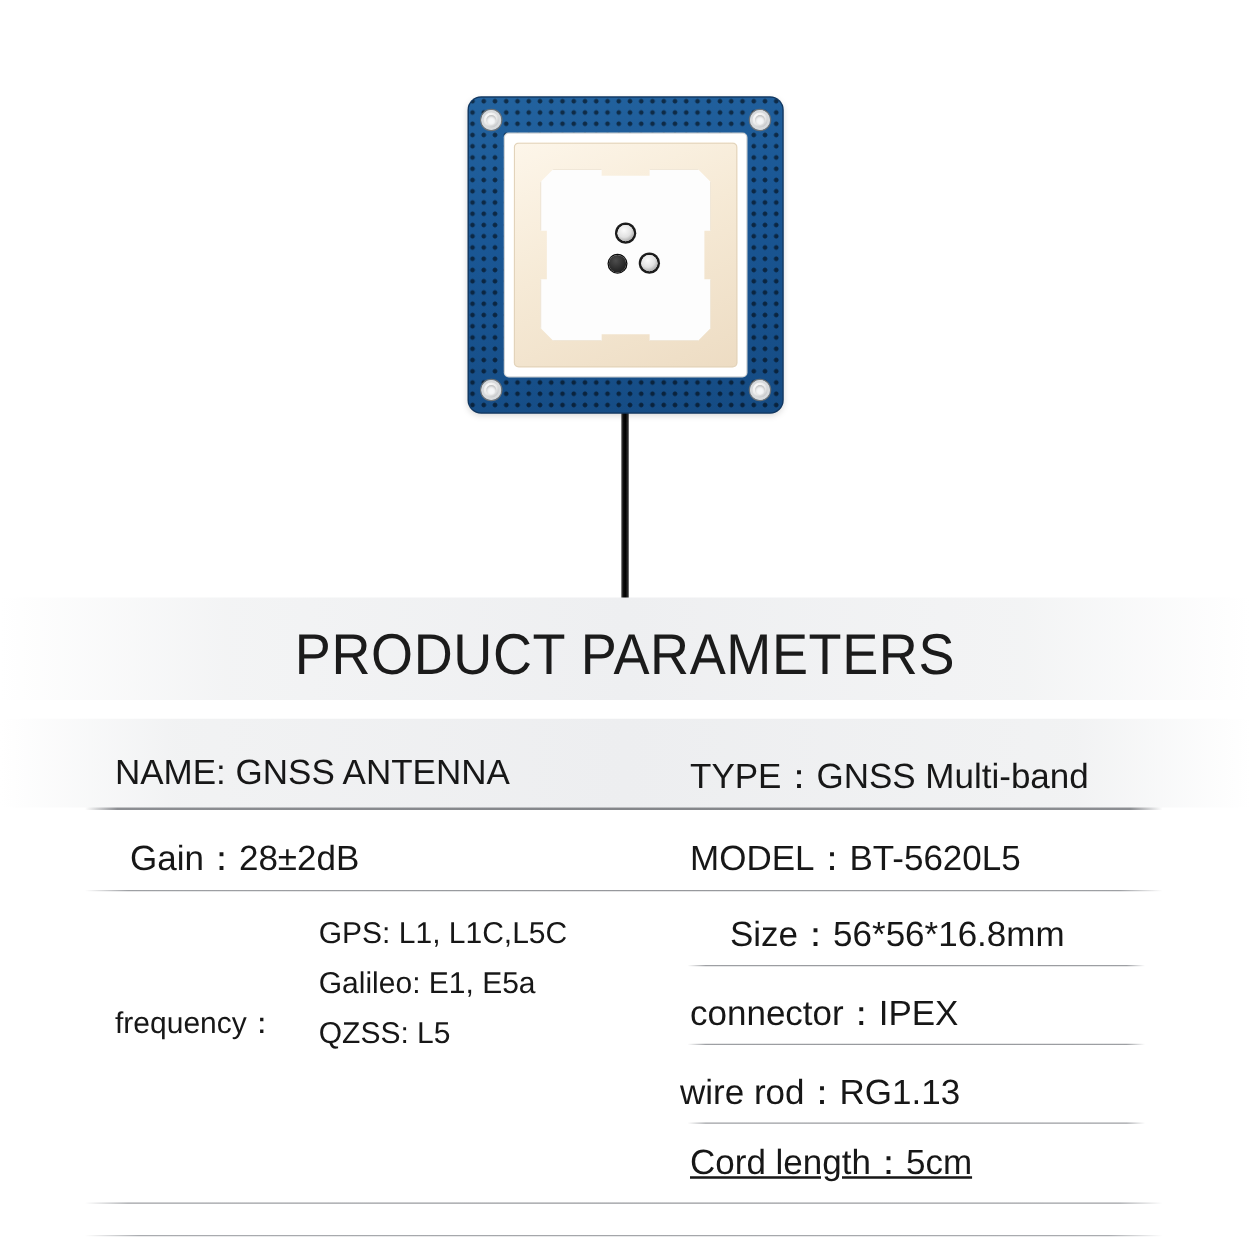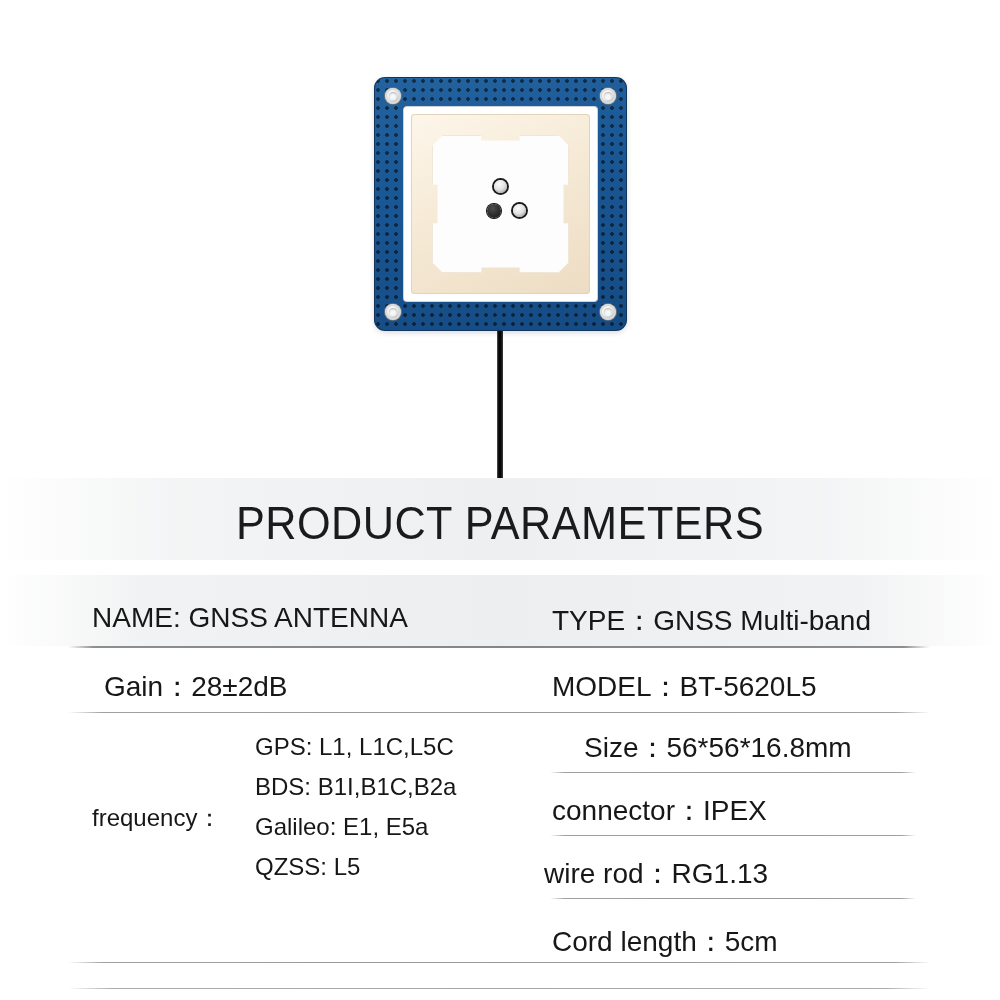--- a/index.html
+++ b/index.html
@@ -212,21 +212,21 @@
   .cell.main { font-size: 28px; }
 
   #cell-name   { left: 92px;  top: 27px; }
   #cell-type   { left: 552px; top: 27px; }
   #cell-gain   { left: 104px;  top: 93px; }
   #cell-model  { left: 552px; top: 93px; }
 
   #cell-size      { left: 584px; top: 154px; }
   #cell-connector { left: 552px; top: 217px; text-align: center; }
   #cell-wirerod   { left: 544px; top: 280px; }
-  #cell-cord      { left: 552px; top: 348px; }
+  #cell-cord      { left: 552px; top: 336px; text-decoration: underline; }
 
   #cell-frequency-label {
     left: 92px;
     top: 227px;
     font-size: 24px;
   }
 
   #freq-list {
     position: absolute;
     left: 255px;
@@ -297,21 +297,20 @@
     <div class="cell main" id="cell-type">TYPE：GNSS Multi-band</div>
     <div class="cell main" id="cell-name">NAME: GNSS ANTENNA</div>
 
     <div class="cell main" id="cell-gain">Gain：28±2dB</div>
     <div class="cell main" id="cell-model">MODEL：BT-5620L5</div>
 
     <div class="cell" id="cell-frequency-label">frequency：</div>
 
     <div id="freq-list">
       <div>GPS: L1, L1C,L5C</div>
-      <div>BDS: B1I,B1C,B2a</div>
       <div>Galileo: E1, E5a</div>
       <div>QZSS: L5</div>
     </div>
 
     <div class="cell main" id="cell-size">Size：56*56*16.8mm</div>
     <div class="cell main" id="cell-connector">connector：IPEX</div>
     <div class="cell main" id="cell-wirerod">wire rod：RG1.13</div>
     <div class="cell main" id="cell-cord">Cord length：5cm</div>
   </div>
 

